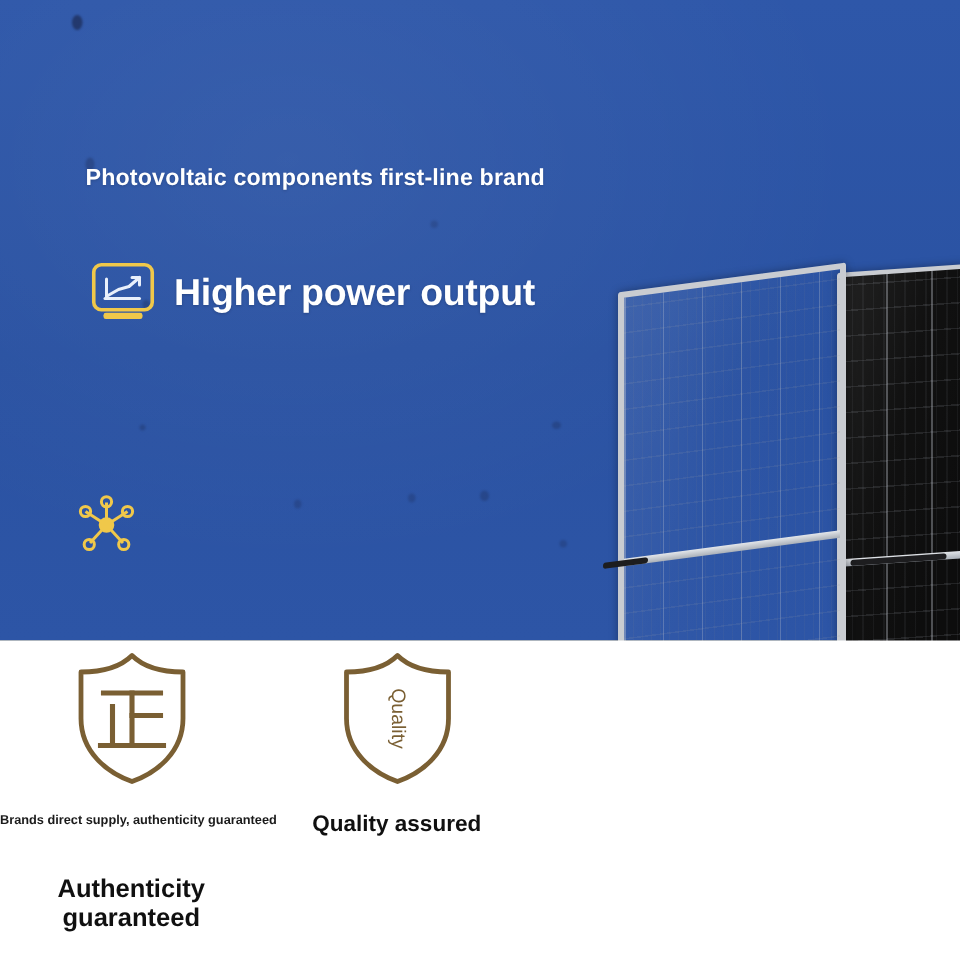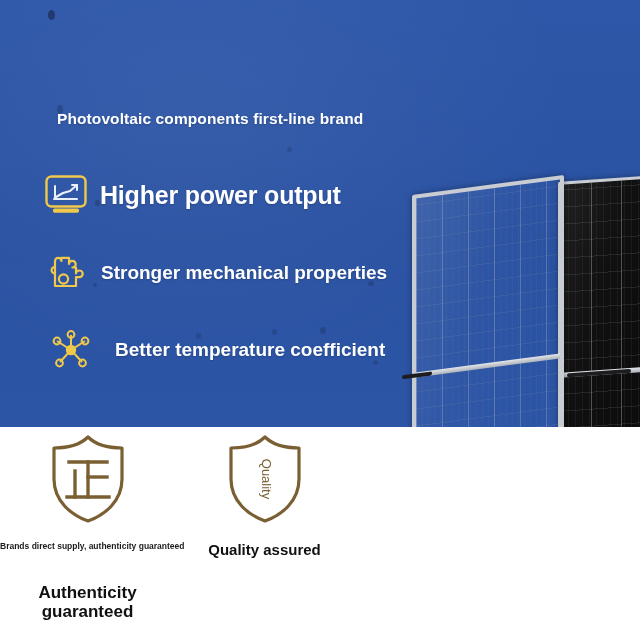--- a/index.html
+++ b/index.html
@@ -49,21 +49,21 @@
     white-space: nowrap;
     text-shadow: 0 1px 2px rgba(0,0,0,0.18);
   }
 
   .feature-row {
     position: absolute;
     display: flex;
     align-items: center;
     gap: 12px;
   }
-  #feature-row-0 { left: 44px; top: 174px; }
+  #feature-row-0 { left: 60px; top: 174px; }
   #feature-row-1 { left: 47px; top: 253px; }
   #feature-row-2 { left: 47px; top: 329px; }
 
   .feature-icon {
     width: 44px;
     height: 42px;
     flex: 0 0 auto;
     display: block;
   }
   #feature-row-1 .feature-icon { width: 42px; height: 40px; }
@@ -225,50 +225,37 @@
         <rect x="2.5" y="2.5" width="39" height="30" rx="5" ry="5" fill="none" stroke="#f0c84a" stroke-width="2.4"></rect>
         <polyline points="11,25 11,12" fill="none" stroke="#e9f0fb" stroke-width="2" stroke-linecap="round"></polyline>
         <polyline points="10,25 33,25" fill="none" stroke="#e9f0fb" stroke-width="2" stroke-linecap="round"></polyline>
         <polyline points="12,23 19,19 26,17 33,11" fill="none" stroke="#e9f0fb" stroke-width="2.1" stroke-linecap="round" stroke-linejoin="round"></polyline>
         <polyline points="28,11 33,11 33,16" fill="none" stroke="#e9f0fb" stroke-width="2" stroke-linecap="round" stroke-linejoin="round"></polyline>
         <rect x="9" y="34.5" width="26" height="4.2" rx="1.6" fill="#f0c84a"></rect>
       </svg>
       <span class="feature-label" id="feature-label-0">Higher power output</span>
     </div>
 
-    <div class="feature-row" id="feature-row-1">
-      <svg class="feature-icon" viewBox="0 0 42 40">
-        <path d="M8 14 L8 8 a3.2 3.2 0 0 1 3.2 -3.2 a3.2 3.2 0 0 1 3.2 3.2 L14.4 4.8
-                 L22 4.8 L22 11 a3.2 3.2 0 0 1 3.4 -3.1 a3.3 3.3 0 0 1 3.3 3.3
-                 a3.3 3.3 0 0 1 -3.3 3.3 L29 14.5 L29 20.5
-                 a3.3 3.3 0 0 1 3.4 -3 a3.3 3.3 0 0 1 3.3 3.3 a3.3 3.3 0 0 1 -3.3 3.3
-                 L29 24 L29 33 L8 33 Z" fill="none" stroke="#f0c84a" stroke-width="2.2" stroke-linejoin="round"></path>
-        <circle cx="16.5" cy="26" r="4.6" fill="none" stroke="#f0c84a" stroke-width="2.2"></circle>
-        <path d="M8 14 a3.2 3.2 0 0 0 -3.4 3.2 a3.2 3.2 0 0 0 3.4 3.2" fill="none" stroke="#f0c84a" stroke-width="2.2"></path>
-      </svg>
-      <span class="feature-label" id="feature-label-1">Stronger mechanical properties</span>
-    </div>
 
     <div class="feature-row" id="feature-row-2">
       <svg class="feature-icon" viewBox="0 0 48 42">
         <g stroke="#f0c84a" stroke-width="2" fill="none">
           <line x1="24" y1="21" x2="10" y2="12"></line>
           <line x1="24" y1="21" x2="38" y2="12"></line>
           <line x1="24" y1="21" x2="24" y2="6"></line>
           <line x1="24" y1="21" x2="13" y2="33"></line>
           <line x1="24" y1="21" x2="35" y2="33"></line>
         </g>
         <circle cx="24" cy="21" r="5.2" fill="#f0c84a"></circle>
         <circle cx="10" cy="12" r="3.4" fill="none" stroke="#f0c84a" stroke-width="2"></circle>
         <circle cx="38" cy="12" r="3.4" fill="none" stroke="#f0c84a" stroke-width="2"></circle>
         <circle cx="24" cy="5.5" r="3.4" fill="none" stroke="#f0c84a" stroke-width="2"></circle>
         <circle cx="12.5" cy="34" r="3.4" fill="none" stroke="#f0c84a" stroke-width="2"></circle>
         <circle cx="35.5" cy="34" r="3.4" fill="none" stroke="#f0c84a" stroke-width="2"></circle>
       </svg>
-      <span class="feature-label" id="feature-label-2">Better temperature coefficient</span>
     </div>
   </div>
 
   <div id="solar-photo">
     <div class="panel" id="panel-back">
       <div class="cell-grid"></div>
       <div class="cell-sheen"></div>
       <div class="midbar"></div>
       <div class="jbox" style="left:6px; top:189px; width:64px;"></div>
     </div>

